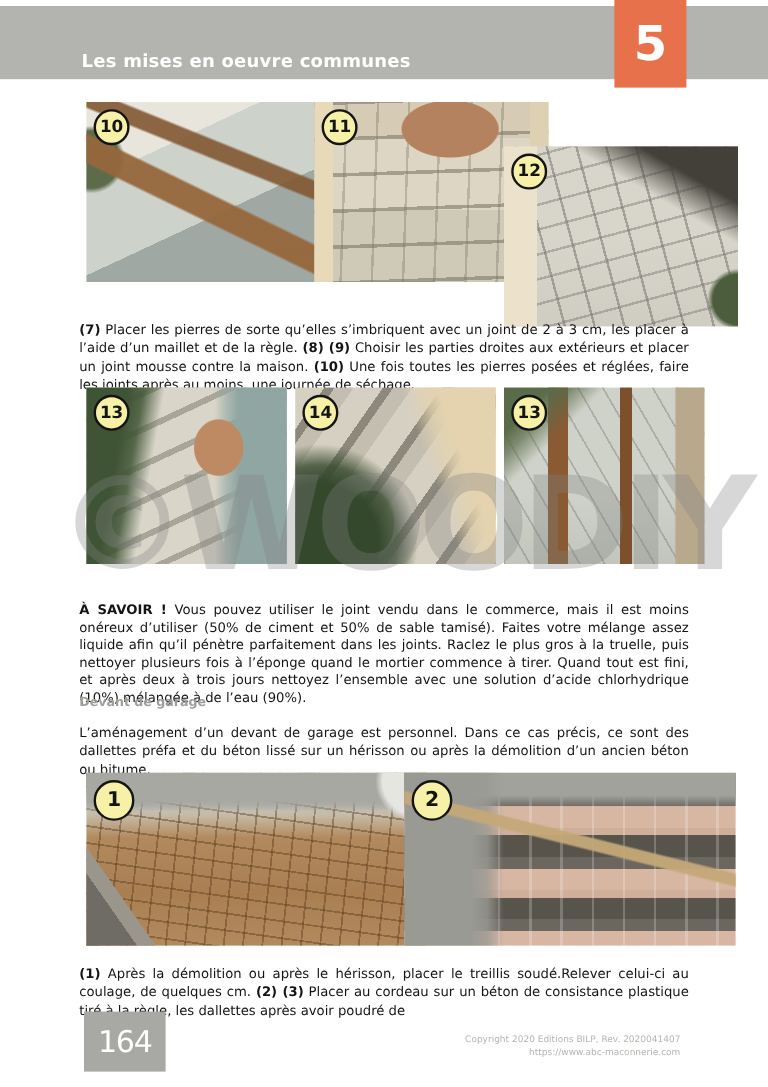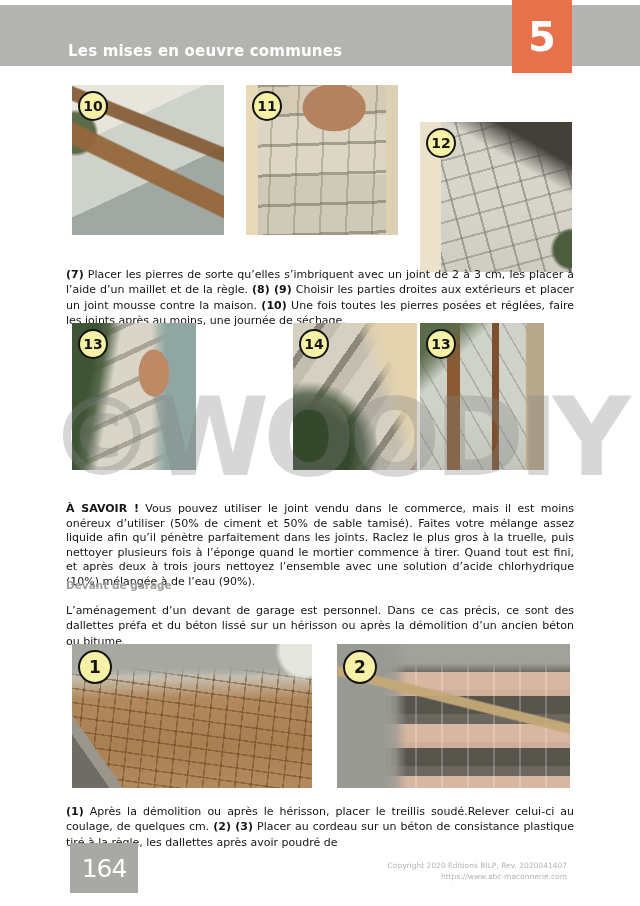--- a/index.html
+++ b/index.html
@@ -11,56 +11,56 @@
   .header-bar{position:absolute;left:0;top:5px;width:640px;height:61px;background:#b3b3af;text-decoration:underline;}
   .header-title{position:absolute;left:68px;top:37px;font-size:15px;font-weight:bold;color:#ffffff;letter-spacing:.2px;}
   .chapter-box{position:absolute;left:512px;top:0;width:60px;height:73px;background:#e7714a;
     display:flex;align-items:center;justify-content:center;}
   .chapter-num{color:#ffffff;font-size:40px;font-weight:bold;line-height:1;}
   
   .para{position:absolute;left:66px;width:508px;font-size:11px;line-height:15.3px;text-align:justify;color:#141414;}
   .b{font-weight:bold;}
   .section-heading{position:absolute;left:66px;top:579px;font-size:10.5px;font-weight:bold;color:#9e9e9a;}
   
-  .photo{position:absolute;overflow:hidden;background:#cfcfc8;}
+  .photo{position:absolute;overflow:hidden;background:#cfcfc8;padding-left:43px;}
   .badge{position:absolute;top:6px;left:6px;width:26px;height:26px;border-radius:50%;
     background:#f6f1a6;border:2px solid #141414;color:#141414;font-weight:bold;font-size:14px;
     display:flex;align-items:center;justify-content:center;z-index:3;}
   .badge.big{width:30px;height:30px;font-size:17px;}
   .r1{top:85px;height:150px;width:152px;}
   .r2{top:323px;height:147px;width:124px;}
   .c1{left:72px;} .c2{left:246px;} .c3{left:420px;}
   .ph10{background:
     linear-gradient(26deg, transparent 40%, rgba(150,103,60,.95) 41% 50%, transparent 51%),
     linear-gradient(22deg, transparent 63%, rgba(130,88,50,.9) 64% 70%, transparent 71%),
     radial-gradient(circle at 2% 32%, #5d6b4a 0 11%, transparent 13%),
     linear-gradient(155deg, #e8e6dc 0 28%, #cdd2cb 28% 60%, #9fa8a2 60%);}
   .ph11{background:
     radial-gradient(ellipse 34% 26% at 58% 15%, #b5825f 0 60%, transparent 62%),
     linear-gradient(90deg, #e8d9b8 0 8%, transparent 8% 92%, #ded0b2 92%),
     repeating-linear-gradient(178deg, rgba(118,112,98,.55) 0 3px, transparent 3px 30px),
     repeating-linear-gradient(92deg, rgba(118,112,98,.35) 0 2px, transparent 2px 26px),
-    linear-gradient(180deg, #d6cbb4 0 20%, #ddd6c4 20% 60%, #cfc9b8 60%);}
+    linear-gradient(180deg, #d6cbb4 0 20%, #ddd6c4 20% 60%, #cfc9b8 60%); margin-left: 16px;}
   .ph12{background:
     linear-gradient(90deg, #ece2cc 0 14%, transparent 14%),
     linear-gradient(210deg, #43403a 0 18%, rgba(67,64,58,.6) 23%, transparent 31%),
     radial-gradient(circle at 100% 85%, #4c5d3e 0 9%, transparent 11%),
     repeating-linear-gradient(75deg, rgba(110,110,105,.5) 0 2px, transparent 2px 24px),
     repeating-linear-gradient(-15deg, rgba(110,110,105,.4) 0 2px, transparent 2px 20px),
     linear-gradient(180deg, #d8d5cb 0 50%, #cfccc2 100%); margin-top: 37px;}
   .ph13{background:
     radial-gradient(ellipse 20% 26% at 66% 34%, #bd8a64 0 60%, transparent 63%),
     linear-gradient(100deg, #3f5434 0 18%, rgba(63,84,52,.85) 25%, transparent 34%),
     linear-gradient(270deg, #8fa6a2 0 24%, rgba(143,166,162,.6) 30%, transparent 36%),
     repeating-linear-gradient(155deg, #d9d5c9 0 22px, #a9a699 22px 27px),
     #cfccc0;}
   .ph14{background:
     radial-gradient(circle at 12% 88%, #34482c 0 25%, rgba(52,72,44,.8) 33%, transparent 42%),
     linear-gradient(250deg, #e4d3ae 0 22%, rgba(228,211,174,.7) 28%, transparent 36%),
-    repeating-linear-gradient(125deg, #d6d0c2 0 20px, #8c887c 20px 27px, #c4beb0 27px 40px); margin-left: 47px;}
+    repeating-linear-gradient(125deg, #d6d0c2 0 20px, #8c887c 20px 27px, #c4beb0 27px 40px);}
   .ph15{background:
     linear-gradient(135deg, #5a6b49 0 12%, rgba(90,107,73,.7) 18%, transparent 27%),
     linear-gradient(90deg, transparent 22%, #8a5a33 22% 32%, transparent 32% 58%, #7d4f2c 58% 64%, transparent 64%),
     linear-gradient(270deg, #b9a98c 0 14%, transparent 15%),
     repeating-linear-gradient(60deg, rgba(120,120,115,.4) 0 1.5px, transparent 1.5px 18px),
     linear-gradient(180deg, #cfd2c9 0 60%, #c2c5bc 100%);}
   .ph1{left:72px;top:644px;width:240px;height:144px;background:
     linear-gradient(55deg, #6e6c65 0 11%, #9a968c 11% 15%, transparent 15%),
     radial-gradient(circle at 97% 5%, #e6e6e0 0 9%, transparent 11%),
     linear-gradient(180deg, #a8a8a2 0 16%, rgba(168,168,162,0) 24%),

